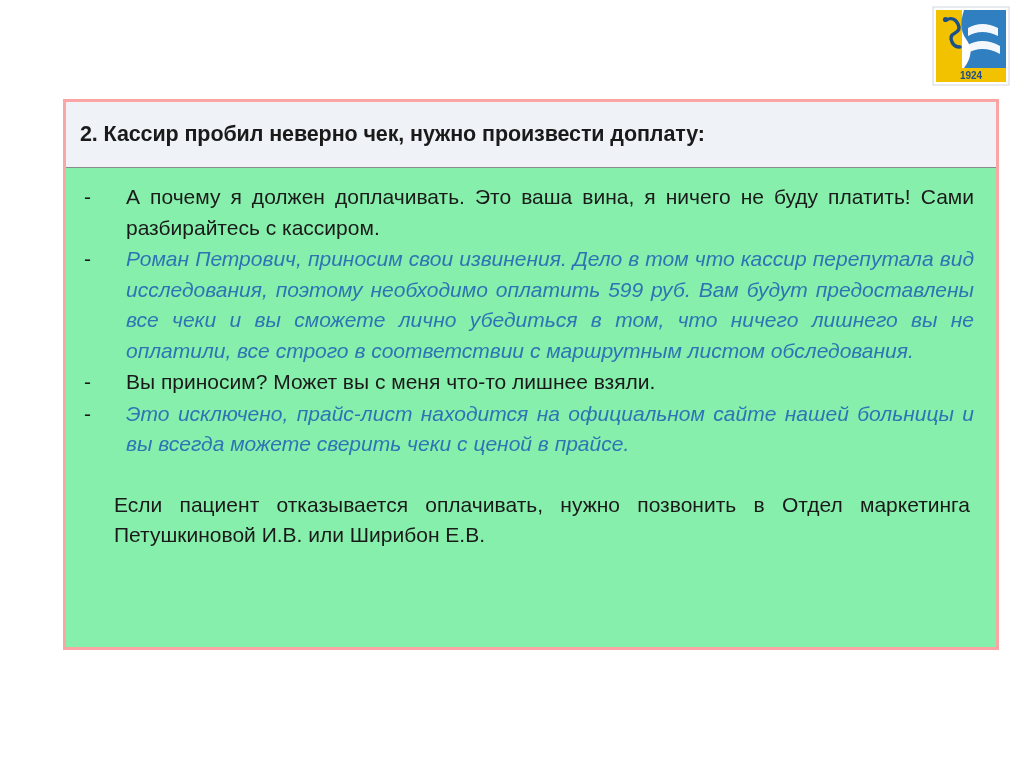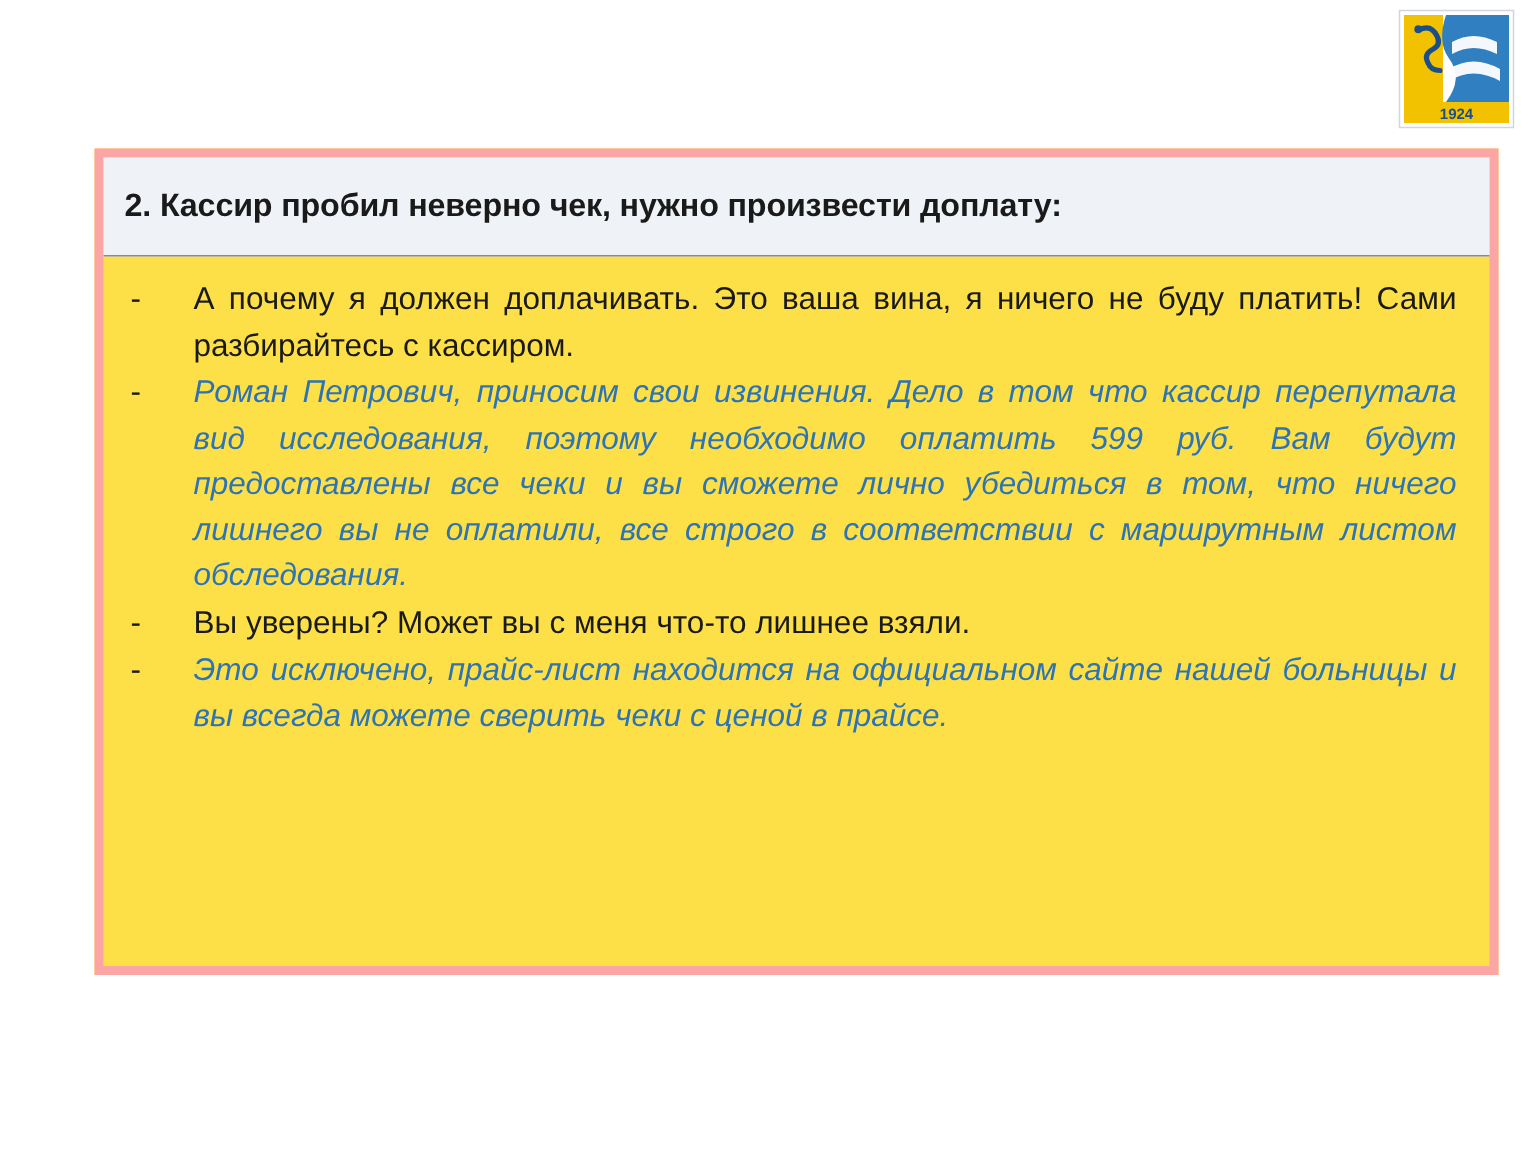--- a/index.html
+++ b/index.html
@@ -35,23 +35,23 @@
   }
   .logo svg { display: block; }
 
   
   .content-block {
     position: absolute;
     left: 63px;
     top: 99px;
     width: 936px;
     height: 551px;
-    border: 6px solid #fca5a5;
+    border: 3px solid #fca5a5;
     box-sizing: border-box;
-    background: #fde047;
+    background: #86efac;
   }
 
   .title-bar {
     box-sizing: border-box;
     width: 100%;
     height: 66px;
     background: #eff2f7;
     border-bottom: 1px solid #8a8a8a;
     display: flex;
     align-items: center;
@@ -148,27 +148,28 @@
           <span class="line-text patient">А почему я должен доплачивать. Это ваша вина, я ничего не буду платить! Сами разбирайтесь с кассиром.</span>
         </li>
 
         <li class="dlg-item">
           <span class="dash">-</span>
           <span class="line-text operator">Роман Петрович, приносим свои извинения. Дело в том что кассир перепутала вид исследования, поэтому необходимо оплатить 599 руб. Вам будут предоставлены все чеки и вы сможете лично убедиться в том, что ничего лишнего вы не оплатили, все строго в соответствии с маршрутным листом обследования.</span>
         </li>
 
         <li class="dlg-item">
           <span class="dash">-</span>
-          <span class="line-text patient">Вы уверены? Может вы с меня что-то лишнее взяли.</span>
+          <span class="line-text patient">Вы приносим? Может вы с меня что-то лишнее взяли.</span>
         </li>
 
         <li class="dlg-item">
           <span class="dash">-</span>
           <span class="line-text operator">Это исключено, прайс-лист находится на официальном сайте нашей больницы и вы всегда можете сверить чеки с ценой в прайсе.</span>
         </li>
 
       </ul>
 
+      <div class="note">Если пациент отказывается оплачивать, нужно позвонить в Отдел маркетинга Петушкиновой И.В. или Ширибон Е.В.</div>
     </div>
 
   </div>
 
 </div>
 
 </body></html>

